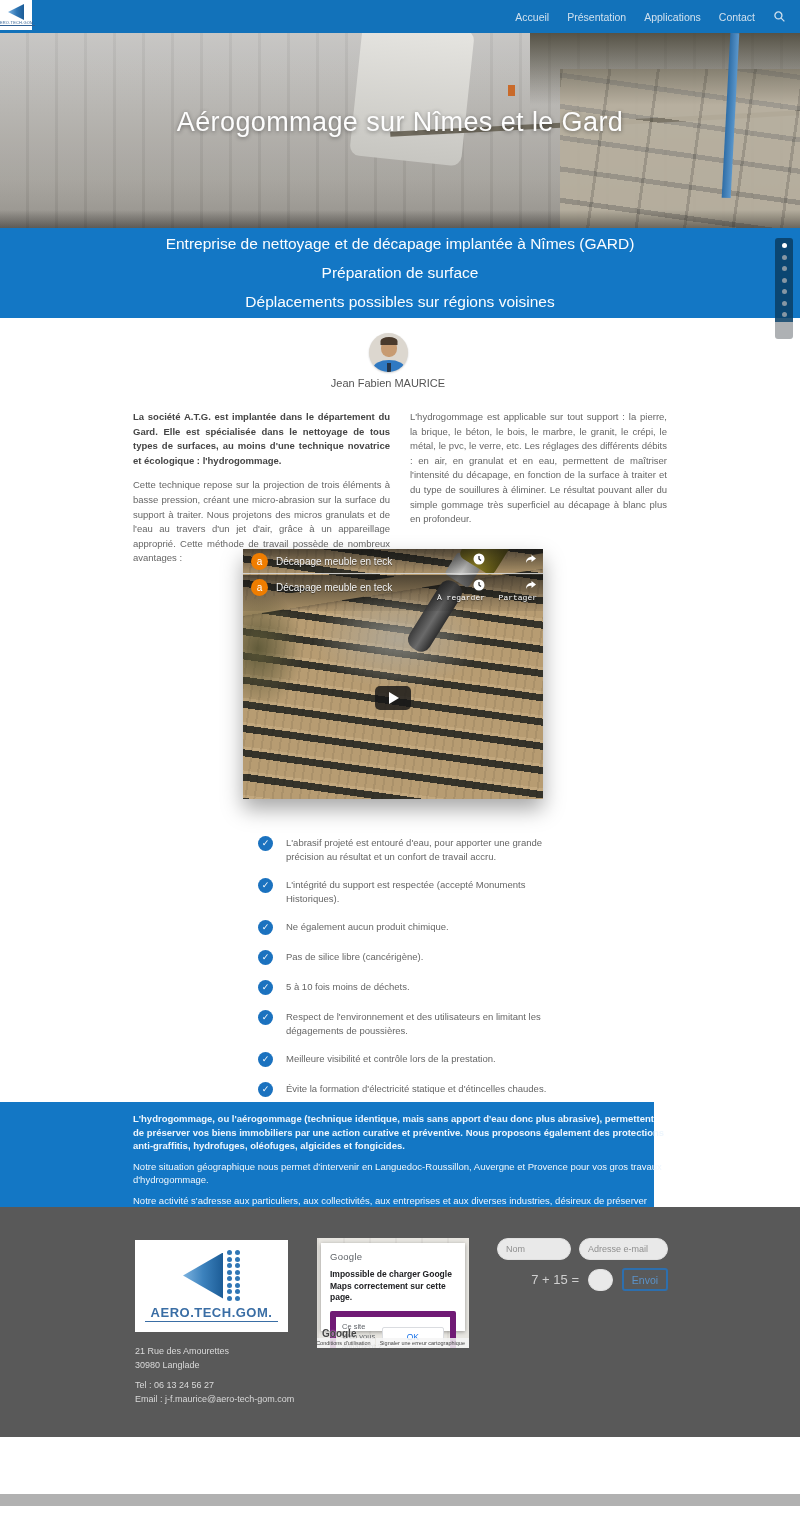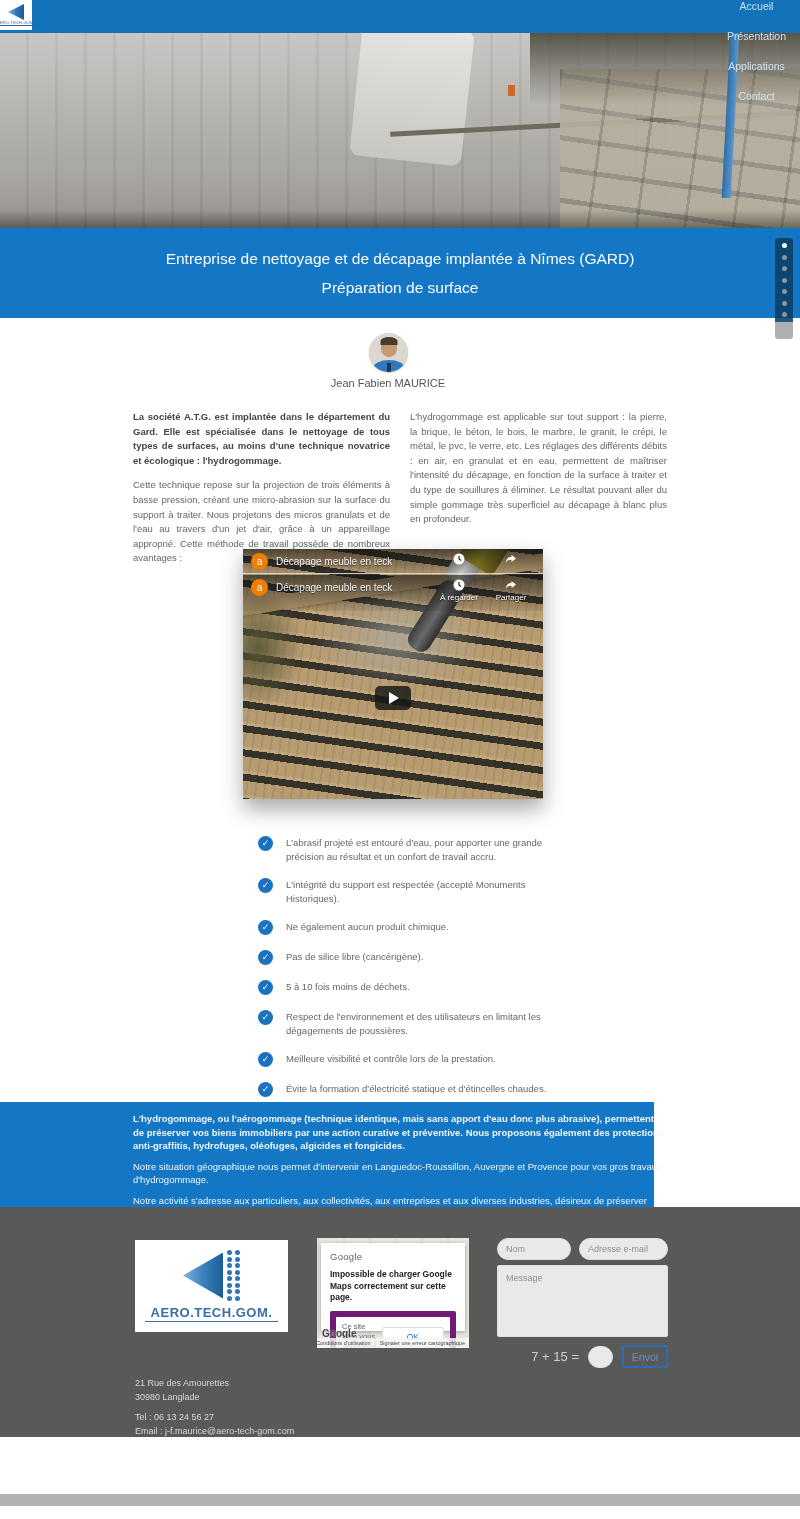--- a/index.html
+++ b/index.html
@@ -2,21 +2,21 @@
 <html lang="fr"><head>
 <meta charset="utf-8">
 <style>
   * { margin:0; padding:0; box-sizing:border-box; }
   html,body { background:#fff; }
   body { font-family:"Liberation Sans", sans-serif; }
   .page { position:relative; width:800px; height:1519px; margin:0 auto; background:#fff; overflow:hidden; }
 
   
   .navbar { position:absolute; top:0; left:0; width:800px; height:33px; background:#1272ba; z-index:30; }
-  .nav-menu { position:absolute; right:14px; top:0; height:33px; display:flex; align-items:center; gap:18px;flex-direction:column; }
+  .nav-menu { position:absolute; right:14px; top:0; height:33px; display:flex; align-items:center; gap:18px; }
   .nav-item { color:#cfe0ee; font-size:10.5px; cursor:pointer; }
   .nav-search { width:13px; height:13px; display:block; cursor:pointer; }
   .logo-mini { position:absolute; left:0; top:0; width:32px; height:30px; background:#fff; z-index:31;
                display:flex; flex-direction:column; align-items:center; justify-content:center; cursor:pointer; }
   .logo-mini .tri { width:16px; height:16px; background:linear-gradient(90deg,#7db3e0,#2f76b5 55%,#1c5c96);
                     clip-path:polygon(100% 0, 0 50%, 100% 100%); }
   .logo-mini .txt { font-size:4px; color:#2f5f93; letter-spacing:.2px; border-bottom:1px solid #2f5f93; white-space:nowrap; }
 
   
   .hero { position:absolute; top:33px; left:0; width:800px; height:195px; overflow:hidden;
@@ -92,21 +92,21 @@
   .vgun-body { position:absolute; left:222px; top:-18px; width:40px; height:38px; border-radius:6px;
            background:linear-gradient(90deg,#7a6e1c,#a49428 50%,#5f5614); transform:rotate(32deg); }
   .vbar { position:absolute; left:0; width:100%; display:flex; align-items:flex-start; padding:4px 6px 0 8px;
           background:linear-gradient(180deg, rgba(15,15,15,.62), rgba(15,15,15,.08)); }
   .vbar1 { top:0; height:25px; border-bottom:1px solid rgba(255,255,255,.75); }
   .vbar2 { top:26px; height:36px; }
   .vavatar { width:17px; height:17px; border-radius:50%; background:#ef7d00; color:#fff; font-size:10px;
           display:flex; align-items:center; justify-content:center; flex:0 0 auto; }
   .vtitle { color:#f2f2f2; font-size:10px; margin-left:8px; line-height:17px; white-space:nowrap; overflow:hidden;
           flex:1 1 auto; text-shadow:0 1px 1px rgba(0,0,0,.5); cursor:pointer; }
-  .vaction { display:flex; flex-direction:column; align-items:center; width:52px; flex:0 0 auto; cursor:pointer; }
+  .vaction { display:flex; flex-direction:column; align-items:flex-end; width:52px; flex:0 0 auto; cursor:pointer;font-family:Liberation Mono, monospace; }
   .vaction svg { width:12px; height:12px; }
   .vaction .lbl { color:#fff; font-size:8px; margin-top:2px; text-shadow:0 1px 1px rgba(0,0,0,.6); white-space:nowrap; }
   .vplay { position:absolute; left:50%; top:137px; transform:translateX(-50%); width:36px; height:24px;
           background:rgba(22,22,22,.82); border-radius:5px; display:flex; align-items:center; justify-content:center; cursor:pointer; }
   .vplay .tri { width:0; height:0; border-left:10px solid #fff; border-top:6px solid transparent; border-bottom:6px solid transparent; margin-left:2px; }
 
   
   .benefits { position:absolute; left:258px; top:836px; width:292px; list-style:none; }
   .benefits li { display:flex; align-items:flex-start; margin-bottom:15px; }
   .b-icon { flex:0 0 auto; width:15px; height:15px; border-radius:50%; background:#1b72bf; color:#fff;
@@ -125,21 +125,21 @@
   .flogo { position:absolute; left:135px; top:33px; width:153px; height:92px; background:#fff;
            display:flex; flex-direction:column; align-items:center; justify-content:center; }
   .flogo-graphic { display:flex; align-items:center; gap:4px; }
   .flogo .tri { width:40px; height:46px; background:linear-gradient(90deg,#7db3e0,#3c82bd 50%,#1c5c96);
            clip-path:polygon(100% 0, 0 50%, 100% 100%); }
   .dotcols { display:flex; gap:3px; }
   .dotcol { display:flex; flex-direction:column; gap:1.5px; }
   .dotcol i { width:5px; height:5px; border-radius:50%; background:#2f76b5; }
   .flogo-name { margin-top:4px; font-size:13px; font-weight:bold; color:#3a6ea5; letter-spacing:.5px;
            border-bottom:1.5px solid #3a6ea5; padding:0 6px 1px; }
-  .faddress { position:absolute; left:135px; top:138px; font-size:9px; line-height:13.5px; color:#d9d9d9;margin-top:32px; }
+  .faddress { position:absolute; left:135px; top:138px; font-size:9px; line-height:13.5px; color:#d9d9d9; }
   .faddress .gap { height:7px; }
 
   .fmap { position:absolute; left:317px; top:31px; width:152px; height:110px; overflow:hidden;
           background:repeating-linear-gradient(90deg, rgba(0,0,0,.04) 0 2px, transparent 2px 26px), #e8e6e1; }
   .gdialog { position:absolute; left:4px; top:5px; width:144px; height:88px; background:#fff;
           box-shadow:0 1px 4px rgba(0,0,0,.35); padding:8px 9px; }
   .gdialog .glogo { font-size:9.5px; color:#5f6368; letter-spacing:.3px; margin-bottom:7px; }
   .gdialog .gmsg { font-size:8.5px; font-weight:bold; color:#202124; line-height:11.5px; }
   .gbox { margin-top:7px; border:6px solid #701a75; border-radius:2px; padding:5px 6px;
           display:flex; align-items:center; justify-content:flex-end; }
@@ -193,25 +193,27 @@
   </div>
 
   <section class="hero">
     <div class="hero-sack"></div>
     <div class="hero-pole"></div>
     <div class="hero-stones"></div>
     <div class="hero-dark-tr"></div>
     <div class="hero-pipe"></div>
     <div class="hero-orange"></div>
     <div class="hero-dark-b"></div>
+    <h1 class="hero-title">Aérogommage sur Nîmes et le Gard</h1>
   </section>
 
   <section class="intro-banner">
     <div>Entreprise de nettoyage et de décapage implantée à Nîmes (GARD)</div>
     <div>Préparation de surface</div>
+    <div>Déplacements possibles sur régions voisines</div>
   </section>
 
   <aside class="dot-nav">
     <span class="dot active"></span>
     <span class="dot"></span>
     <span class="dot"></span>
     <span class="dot"></span>
     <span class="dot"></span>
     <span class="dot"></span>
     <span class="dot"></span>
@@ -380,21 +382,20 @@
         <span>Conditions d'utilisation</span>
         <span>Signaler une erreur cartographique</span>
       </div>
     </div>
 
     <form class="fform">
       <div class="frow">
         <input type="text" class="f-name" placeholder="Nom" style="">
         <input type="text" class="f-email" placeholder="Adresse e-mail" style="">
       </div>
-      <textarea placeholder="Message" style=""></textarea>
       <div class="f-captcha-row">
         <span class="f-captcha-label">7 + 15 =</span>
         <input type="text" class="f-captcha-box" style="">
         <button class="f-submit">Envoi</button>
       </div>
     </form>
 
   </footer>
 
   <div class="bottom-bar"></div>

